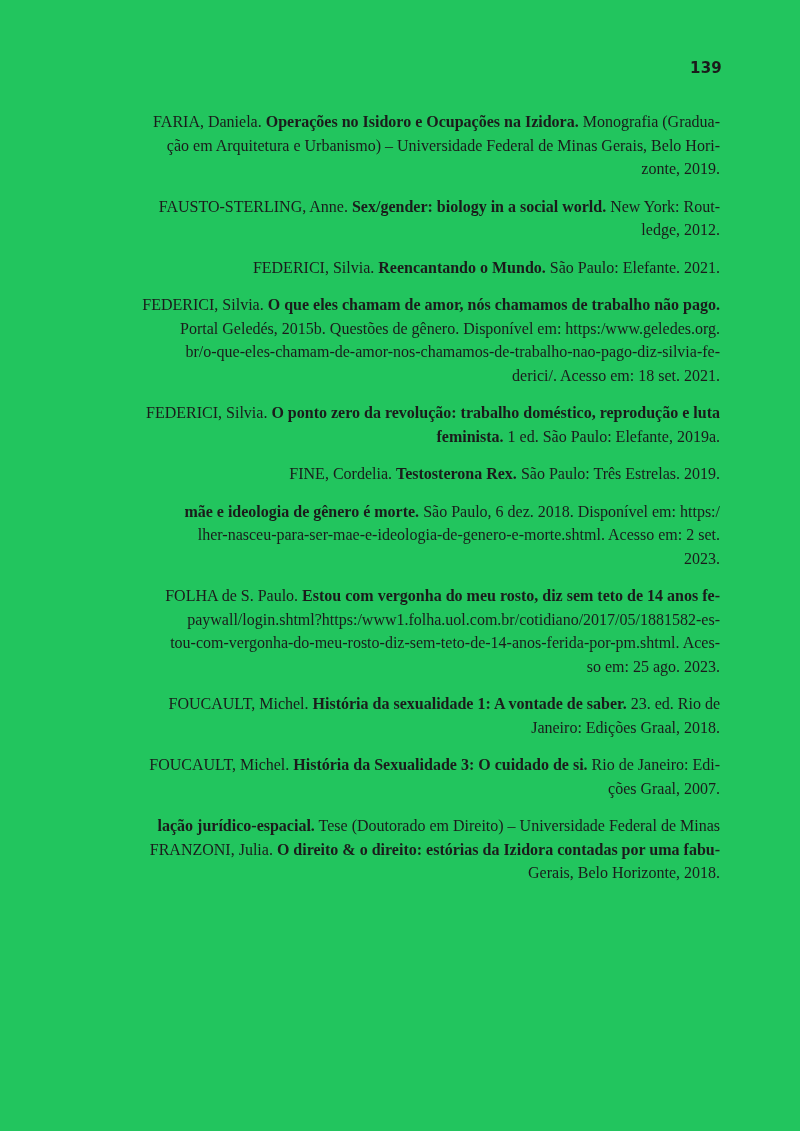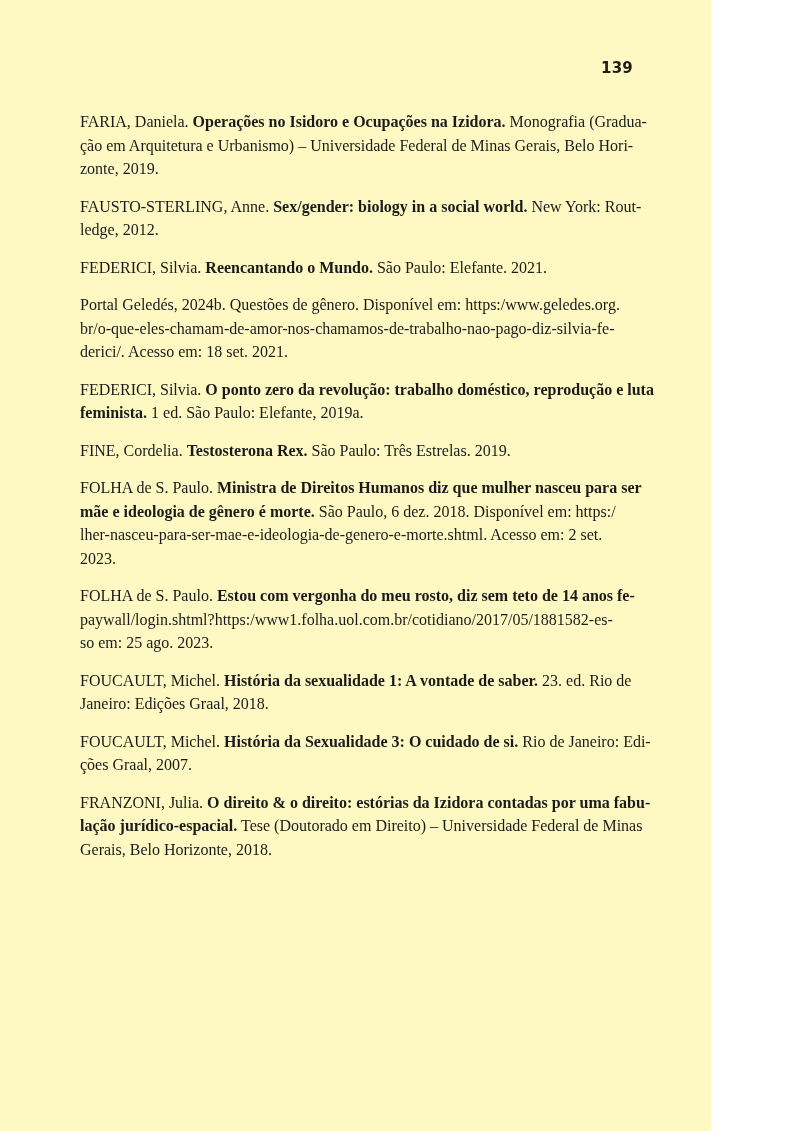--- a/index.html
+++ b/index.html
@@ -6,39 +6,40 @@
   html, body {
     width: 800px;
     height: 1131px;
     background: #ffffff;
     font-family: "Liberation Serif", serif;
     color: #1b1b1b;
     overflow: hidden;
   }
   .page {
     position: relative;
-    width: 711px;
+    width: 800px;
     height: 1131px;
-    background: #fef9c3;
+    background: #22c55e;
+    text-align: right;
   }
   .page-number {
     position: absolute;
     top: 59px;
     right: 78px;
     font-family: "DejaVu Sans", sans-serif;
     font-weight: 700;
     font-size: 15px;
     line-height: 18px;
     color: #1b1b1b;
     letter-spacing: 0.2px;
   }
   .references {
     position: absolute;
     top: 110px;
-    left: 80px;
+    left: 92px;
     width: 628px;
   }
   .reference {
     margin: 0 0 14px 0;
   }
   .line {
     line-height: 23.5px;
     font-size: 16px;
     white-space: pre;
   }
@@ -61,49 +62,50 @@
         <div class="line"><span class="reg">zonte, 2019.</span></div>
       </div>
       <div class="reference">
         <div class="line"><span class="reg">FAUSTO-STERLING, Anne. </span><span class="bold">Sex/gender: biology in a social world.</span><span class="reg"> New York: Rout-</span></div>
         <div class="line"><span class="reg">ledge, 2012.</span></div>
       </div>
       <div class="reference">
         <div class="line"><span class="reg">FEDERICI, Silvia. </span><span class="bold">Reencantando o Mundo.</span><span class="reg"> São Paulo: Elefante. 2021.</span></div>
       </div>
       <div class="reference">
-        <div class="line"><span class="reg">Portal Geledés, 2024b. Questões de gênero. Disponível em: https:/www.geledes.org.</span></div>
+        <div class="line"><span class="reg">FEDERICI, Silvia. </span><span class="bold">O que eles chamam de amor, nós chamamos de trabalho não pago.</span></div>
+        <div class="line"><span class="reg">Portal Geledés, 2015b. Questões de gênero. Disponível em: https:/www.geledes.org.</span></div>
         <div class="line"><span class="reg">br/o-que-eles-chamam-de-amor-nos-chamamos-de-trabalho-nao-pago-diz-silvia-fe-</span></div>
         <div class="line"><span class="reg">derici/. Acesso em: 18 set. 2021.</span></div>
       </div>
       <div class="reference">
         <div class="line"><span class="reg">FEDERICI, Silvia. </span><span class="bold">O ponto zero da revolução: trabalho doméstico, reprodução e luta</span></div>
         <div class="line"><span class="bold">feminista.</span><span class="reg"> 1 ed. São Paulo: Elefante, 2019a.</span></div>
       </div>
       <div class="reference">
         <div class="line"><span class="reg">FINE, Cordelia. </span><span class="bold">Testosterona Rex.</span><span class="reg"> São Paulo: Três Estrelas. 2019.</span></div>
       </div>
       <div class="reference">
-        <div class="line"><span class="reg">FOLHA de S. Paulo. </span><span class="bold">Ministra de Direitos Humanos diz que mulher nasceu para ser</span></div>
         <div class="line"><span class="bold">mãe e ideologia de gênero é morte.</span><span class="reg"> São Paulo, 6 dez. 2018. Disponível em: https:/</span></div>
         <div class="line"><span class="reg">lher-nasceu-para-ser-mae-e-ideologia-de-genero-e-morte.shtml. Acesso em: 2 set.</span></div>
         <div class="line"><span class="reg">2023.</span></div>
       </div>
       <div class="reference">
         <div class="line"><span class="reg">FOLHA de S. Paulo. </span><span class="bold">Estou com vergonha do meu rosto, diz sem teto de 14 anos fe-</span></div>
         <div class="line"><span class="reg">paywall/login.shtml?https:/www1.folha.uol.com.br/cotidiano/2017/05/1881582-es-</span></div>
+        <div class="line"><span class="reg">tou-com-vergonha-do-meu-rosto-diz-sem-teto-de-14-anos-ferida-por-pm.shtml. Aces-</span></div>
         <div class="line"><span class="reg">so em: 25 ago. 2023.</span></div>
       </div>
       <div class="reference">
         <div class="line"><span class="reg">FOUCAULT, Michel. </span><span class="bold">História da sexualidade 1: A vontade de saber.</span><span class="reg"> 23. ed. Rio de</span></div>
         <div class="line"><span class="reg">Janeiro: Edições Graal, 2018.</span></div>
       </div>
       <div class="reference">
         <div class="line"><span class="reg">FOUCAULT, Michel. </span><span class="bold">História da Sexualidade 3: O cuidado de si.</span><span class="reg"> Rio de Janeiro: Edi-</span></div>
         <div class="line"><span class="reg">ções Graal, 2007.</span></div>
       </div>
       <div class="reference">
+        <div class="line"><span class="bold">lação jurídico-espacial.</span><span class="reg"> Tese (Doutorado em Direito) – Universidade Federal de Minas</span></div>
         <div class="line"><span class="reg">FRANZONI, Julia. </span><span class="bold">O direito &amp; o direito: estórias da Izidora contadas por uma fabu-</span></div>
-        <div class="line"><span class="bold">lação jurídico-espacial.</span><span class="reg"> Tese (Doutorado em Direito) – Universidade Federal de Minas</span></div>
         <div class="line"><span class="reg">Gerais, Belo Horizonte, 2018.</span></div>
       </div>
     </div>
 </div>
 
 </body></html>

